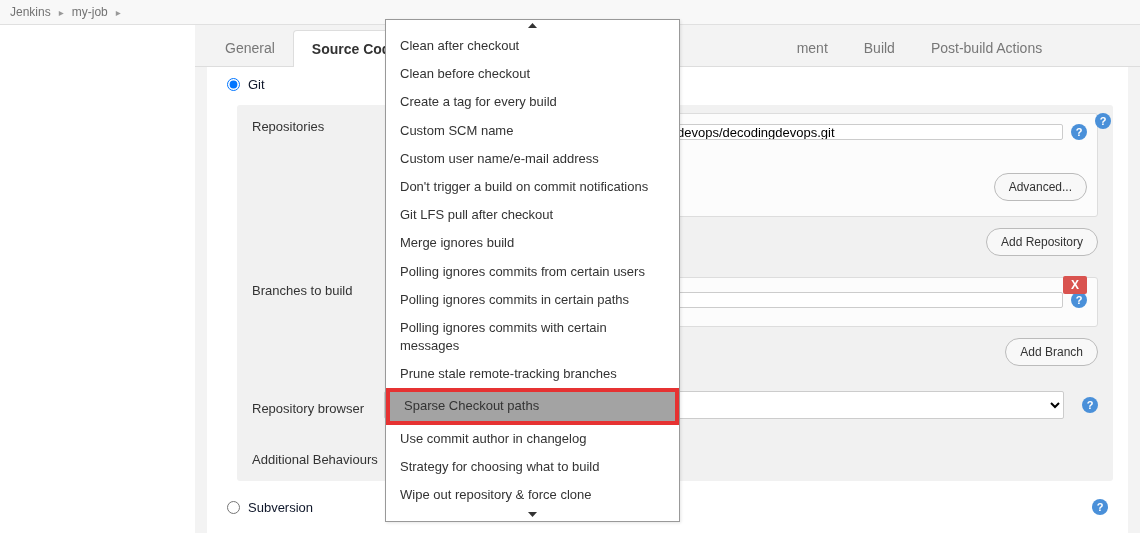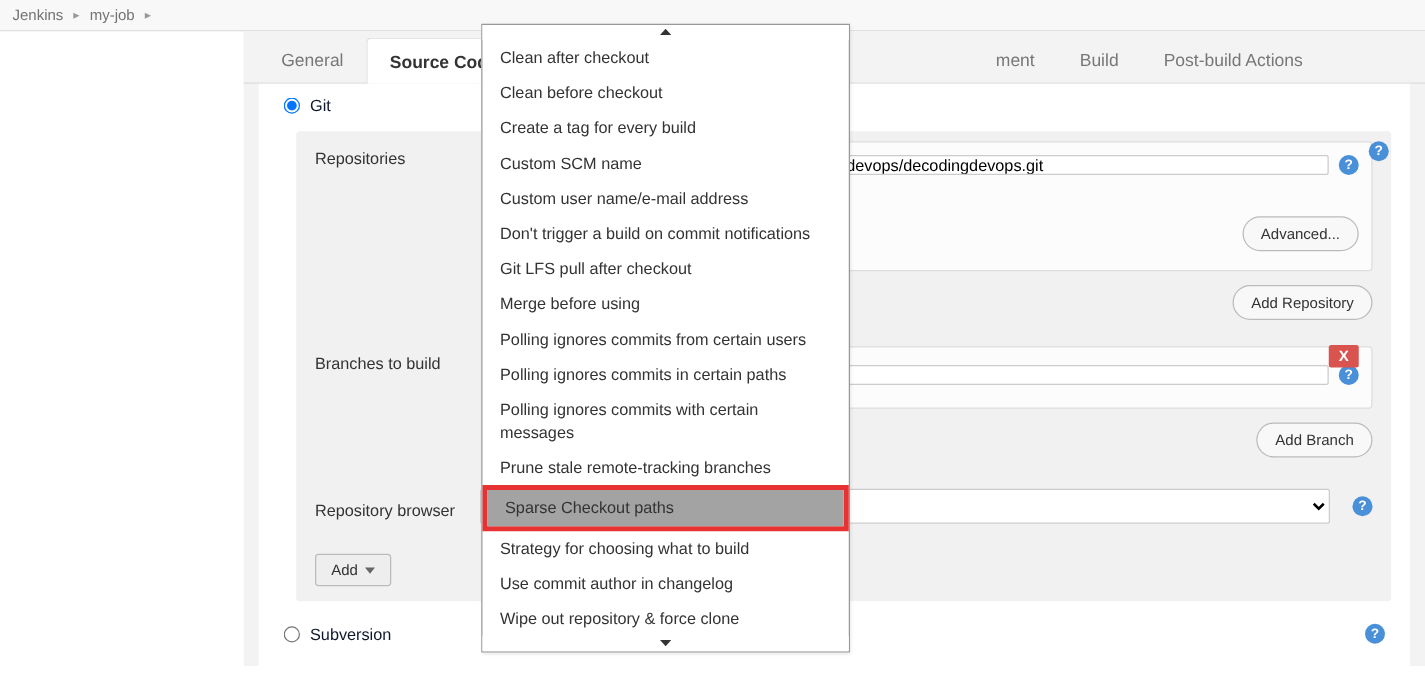--- a/index.html
+++ b/index.html
@@ -122,20 +122,21 @@
 
       <div class="section-row-simple">
         <div class="section-label" style="width:155px">Repository browser</div>
         <select class="select-input" style="margin-left:0; width: 680px; flex:none;margin-left:0">
           <option></option>
         </select>
         <span class="help-icon" style="margin-left:18px">?</span>
       </div>
 
       <div class="section-row-simple">
+        <div class="section-label" style="width:155px">Additional Behaviours</div>
         <button class="add-btn">
           <span>Add</span>
           <span class="dropdown-caret"></span>
         </button>
       </div>
     </div>
 
     <div class="radio-row" style="padding-left:20px;">
       <input type="radio" style="">
       <span class="radio-label">Subversion</span>
@@ -151,30 +152,30 @@
       </svg>
   </div>
   <div id="dropdown-items">
       <div class="dropdown-item">Clean after checkout</div>
       <div class="dropdown-item">Clean before checkout</div>
       <div class="dropdown-item">Create a tag for every build</div>
       <div class="dropdown-item">Custom SCM name</div>
       <div class="dropdown-item">Custom user name/e-mail address</div>
       <div class="dropdown-item">Don't trigger a build on commit notifications</div>
       <div class="dropdown-item">Git LFS pull after checkout</div>
-      <div class="dropdown-item">Merge before using</div>
+      <div class="dropdown-item">Merge ignores build</div>
       <div class="dropdown-item">Polling ignores commits from certain users</div>
       <div class="dropdown-item">Polling ignores commits in certain paths</div>
       <div class="dropdown-item">Polling ignores commits with certain messages</div>
       <div class="dropdown-item">Prune stale remote-tracking branches</div>
       <div class="dropdown-highlight-box">
         <div class="dropdown-item highlighted">Sparse Checkout paths</div>
       </div>
+      <div class="dropdown-item">Use commit author in changelog</div>
       <div class="dropdown-item">Strategy for choosing what to build</div>
-      <div class="dropdown-item">Use commit author in changelog</div>
       <div class="dropdown-item">Wipe out repository &amp; force clone</div>
     </div>
   <div class="dropdown-scroll-arrow">
     <svg width="9" height="5">
         <polygon points="0,0 4.5,5 9,0" fill="#333"></polygon>
       </svg>
   </div>
 </div>
 
 </body></html>

